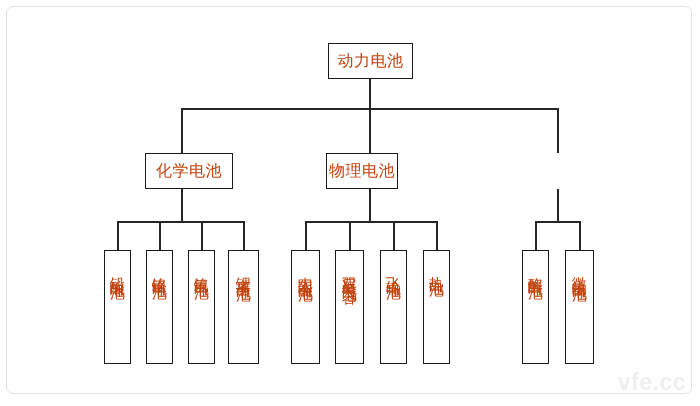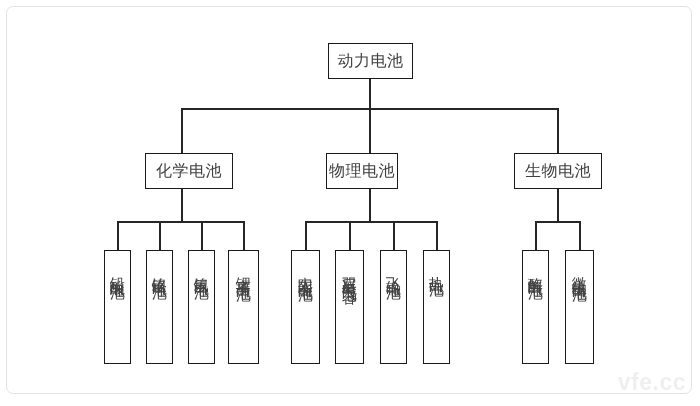--- a/index.html
+++ b/index.html
@@ -29,21 +29,21 @@
   }
   
   .node {
     position: absolute;
     box-sizing: border-box;
     border: 1.6px solid #1a1a1a;
     background: #ffffff;
     display: flex;
     align-items: center;
     justify-content: center;
-    color: #404040;
+    color: #c2410c;
     z-index: 3;
   }
   .node .label {
     display: block;
     text-align: center;
     line-height: 1.04;
     letter-spacing: 0.5px;
   }
   
   .node.horiz .label {
@@ -119,23 +119,20 @@
   <div class="node horiz" style="left:328px; top:43px; width:85px; height:36px;">
     <span class="label">动力电池</span>
   </div>
 
   <div class="node horiz" style="left:145px; top:153px; width:88px; height:36px;">
     <span class="label">化学电池</span>
   </div>
   <div class="node horiz" style="left:326px; top:153px; width:72px; height:36px;">
     <span class="label">物理电池</span>
   </div>
-  <div class="node horiz" style="left:514px; top:153px; width:88px; height:36px;">
-    <span class="label">生物电池</span>
-  </div>
 
   <div class="node vert" style="left:104px; top:250px; width:27px; height:114px;">
     <span class="label">铅酸电池</span>
   </div>
   <div class="node vert" style="left:146px; top:250px; width:27px; height:114px;">
     <span class="label">镍铬电池</span>
   </div>
   <div class="node vert" style="left:188px; top:250px; width:27px; height:114px;">
     <span class="label">镍氢电池</span>
   </div>

